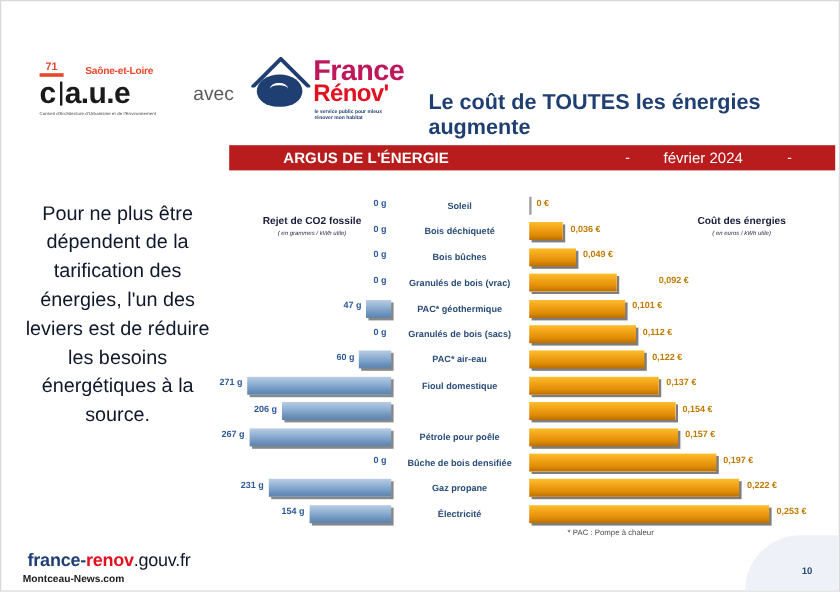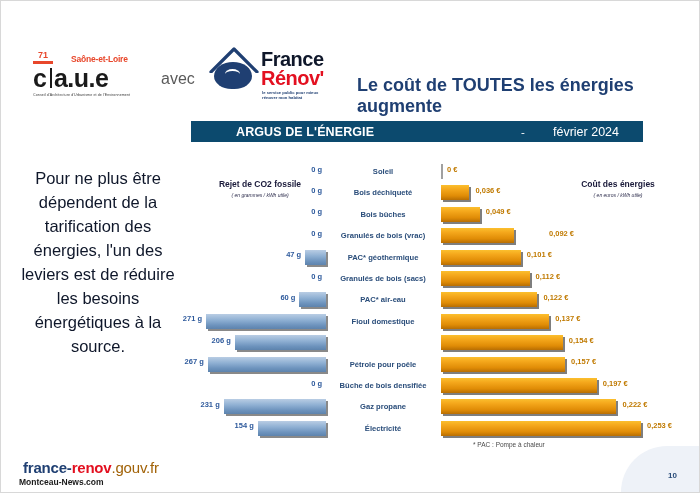--- a/index.html
+++ b/index.html
@@ -120,23 +120,23 @@
     top: 22px;
     width: 15px;
     height: 8px;
     border-top: 2.5px solid #ffffff;
     border-radius: 50% 50% 0 0;
   }
   .fr-france {
     position: absolute;
     left: 55px;
     top: 2px;
-    font-size: 20px;
-    font-weight: bold;
-    color: #0f172a;
+    font-size: 24px;
+    font-weight: bold;
+    color: #be185d;
     letter-spacing: -0.5px;
     line-height: 21px;
   }
   .fr-renov {
     position: absolute;
     left: 55px;
     top: 21px;
     font-size: 20px;
     font-weight: bold;
     color: #e31020;
@@ -164,23 +164,23 @@
     font-weight: bold;
     color: #1f3f72;
     line-height: 21px;
   }
 
   
   .green-banner {
     position: absolute;
     left: 190px;
     top: 120px;
-    width: 452px;
+    width: 505px;
     height: 21px;
-    background: #0c4a6e;
+    background: #b91c1c;
     display: flex;
     align-items: center;
   }
   .banner-title {
     position: absolute;
     left: 45px;
     font-size: 12.5px;
     font-weight: bold;
     color: #ffffff;
     letter-spacing: 0.1px;
@@ -341,21 +341,21 @@
   .footer-logo {
     position: absolute;
     left: 22px;
     top: 458px;
     font-size: 15px;
     font-weight: bold;
     letter-spacing: -0.2px;
   }
   .f-france { color: #1f3f72; }
   .f-renov { color: #e31020; }
-  .f-gouv { color: #a16207; font-weight: normal; }
+  .f-gouv { color: #0f172a; font-weight: normal; }
 
   .watermark {
     position: absolute;
     left: 18px;
     top: 476px;
     font-size: 8.5px;
     font-weight: bold;
     color: #1a1a1a;
   }
 

